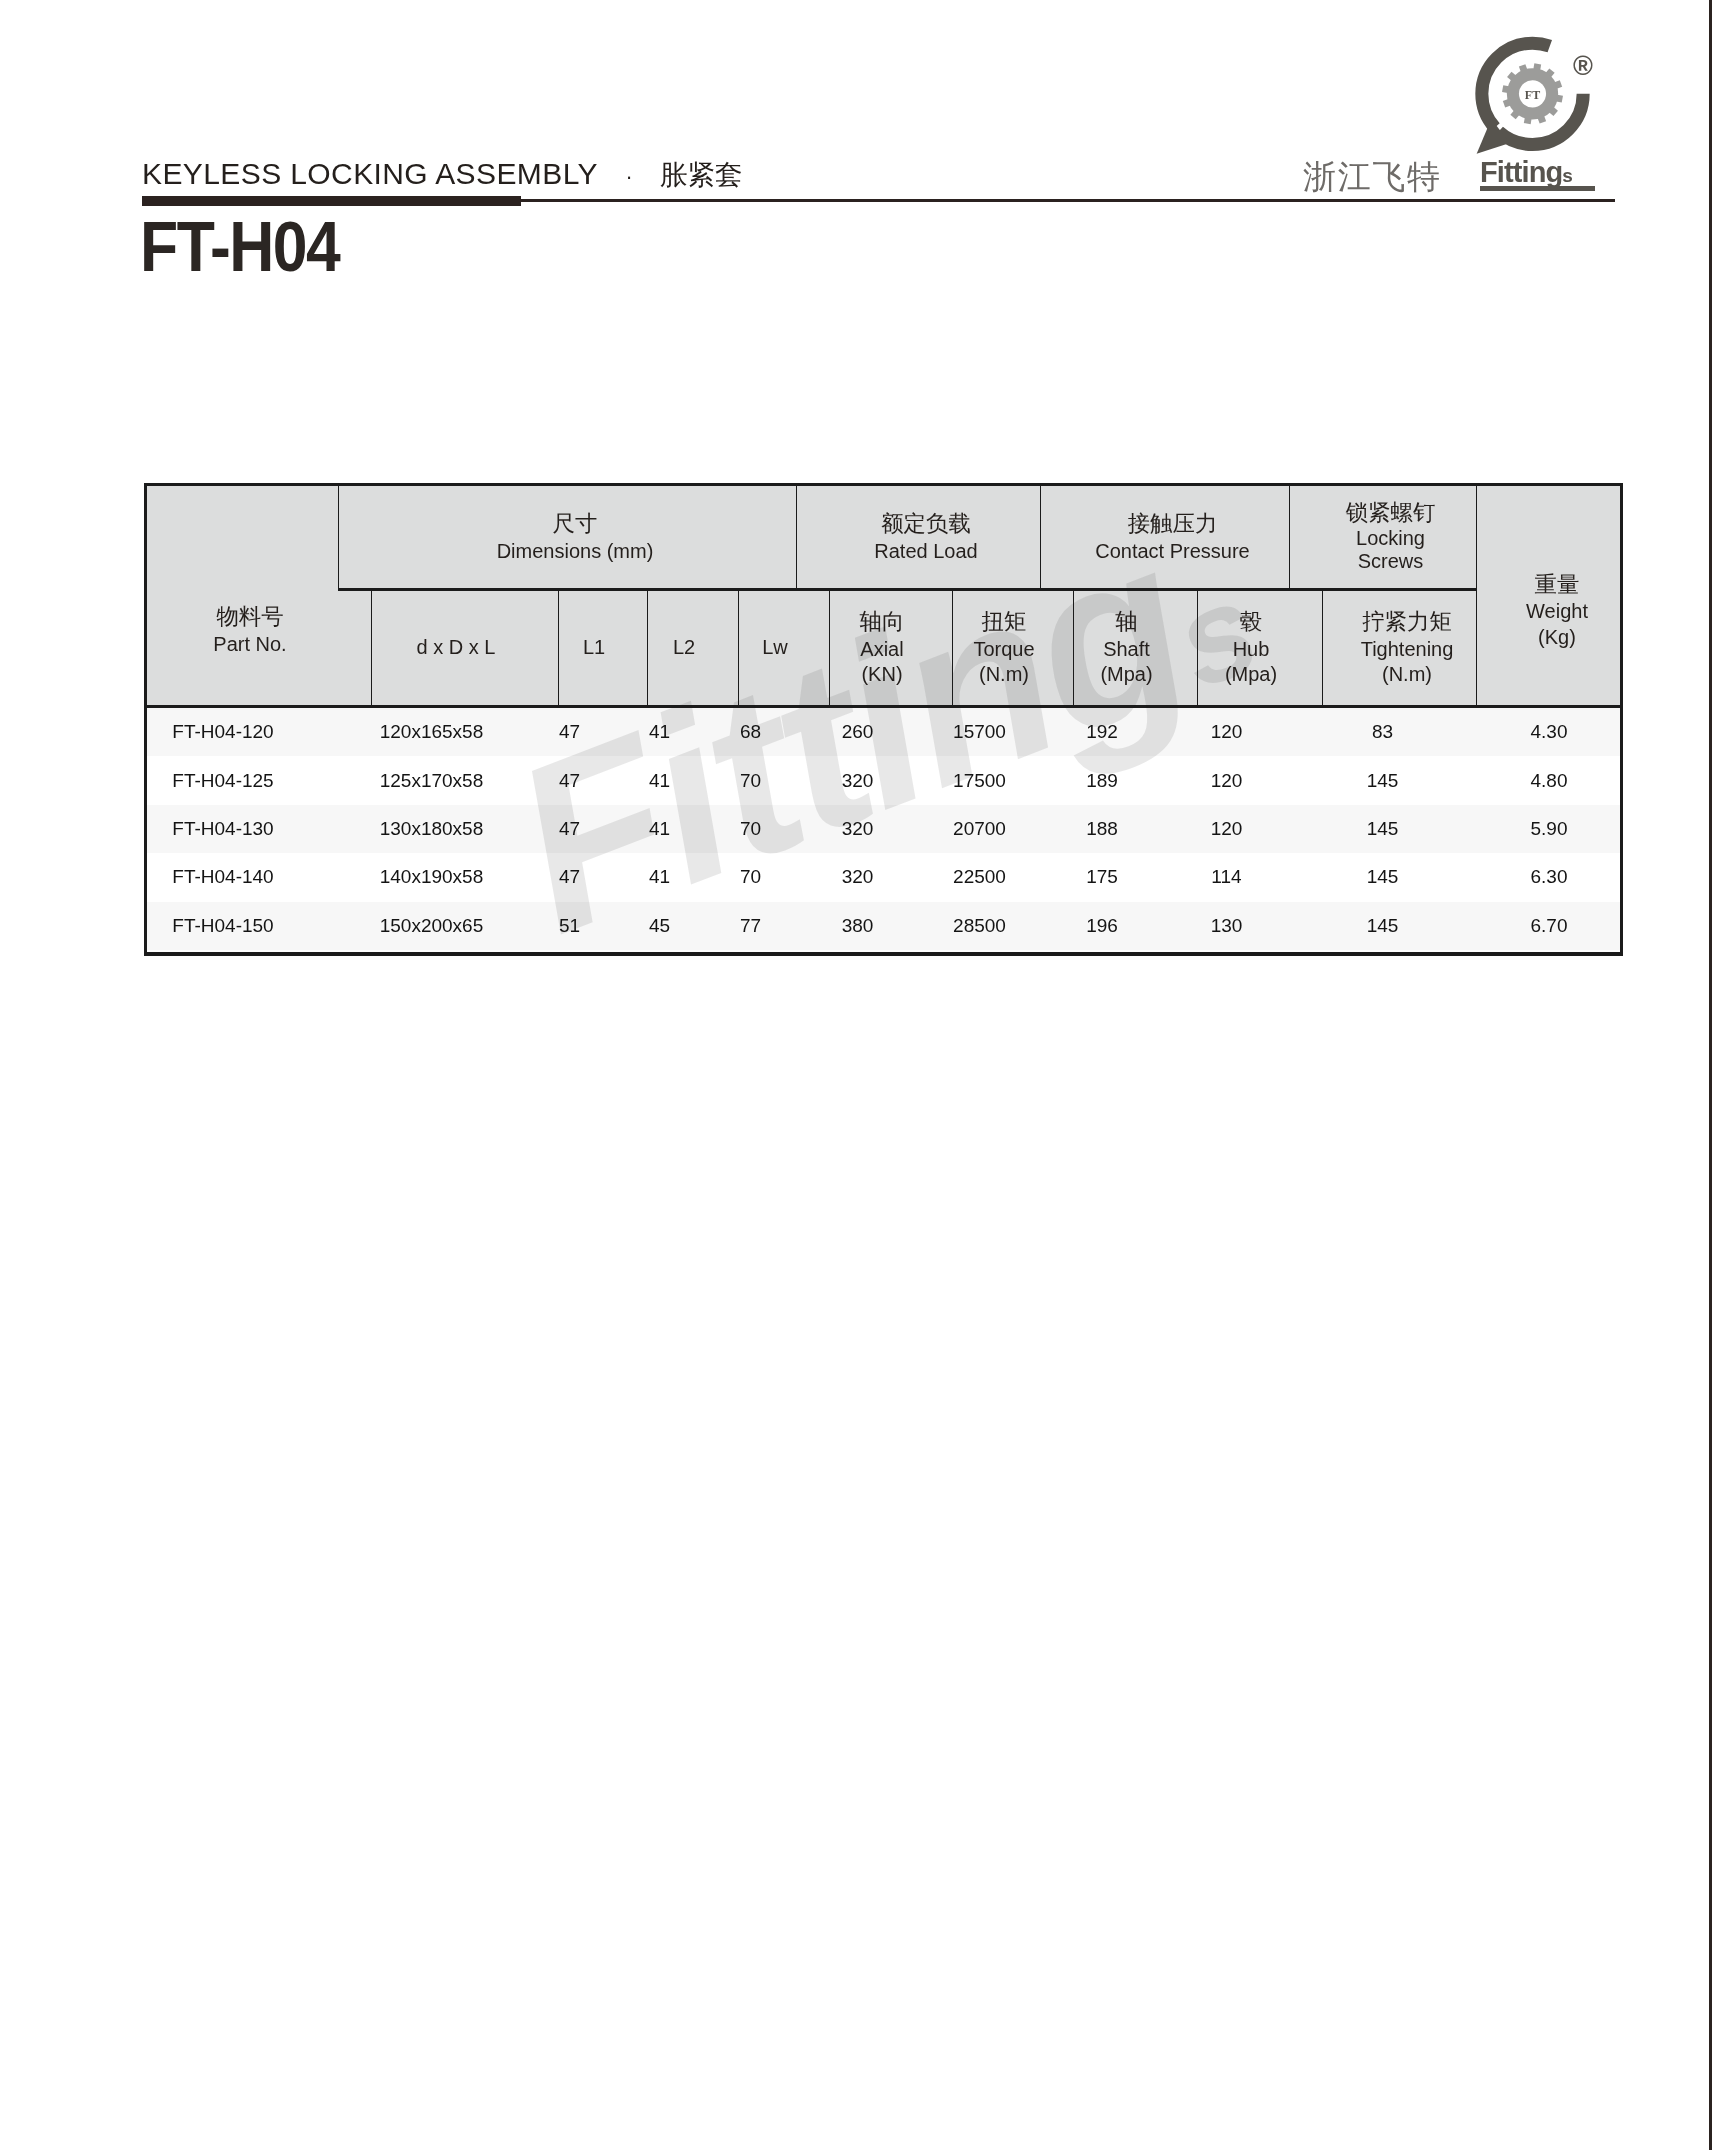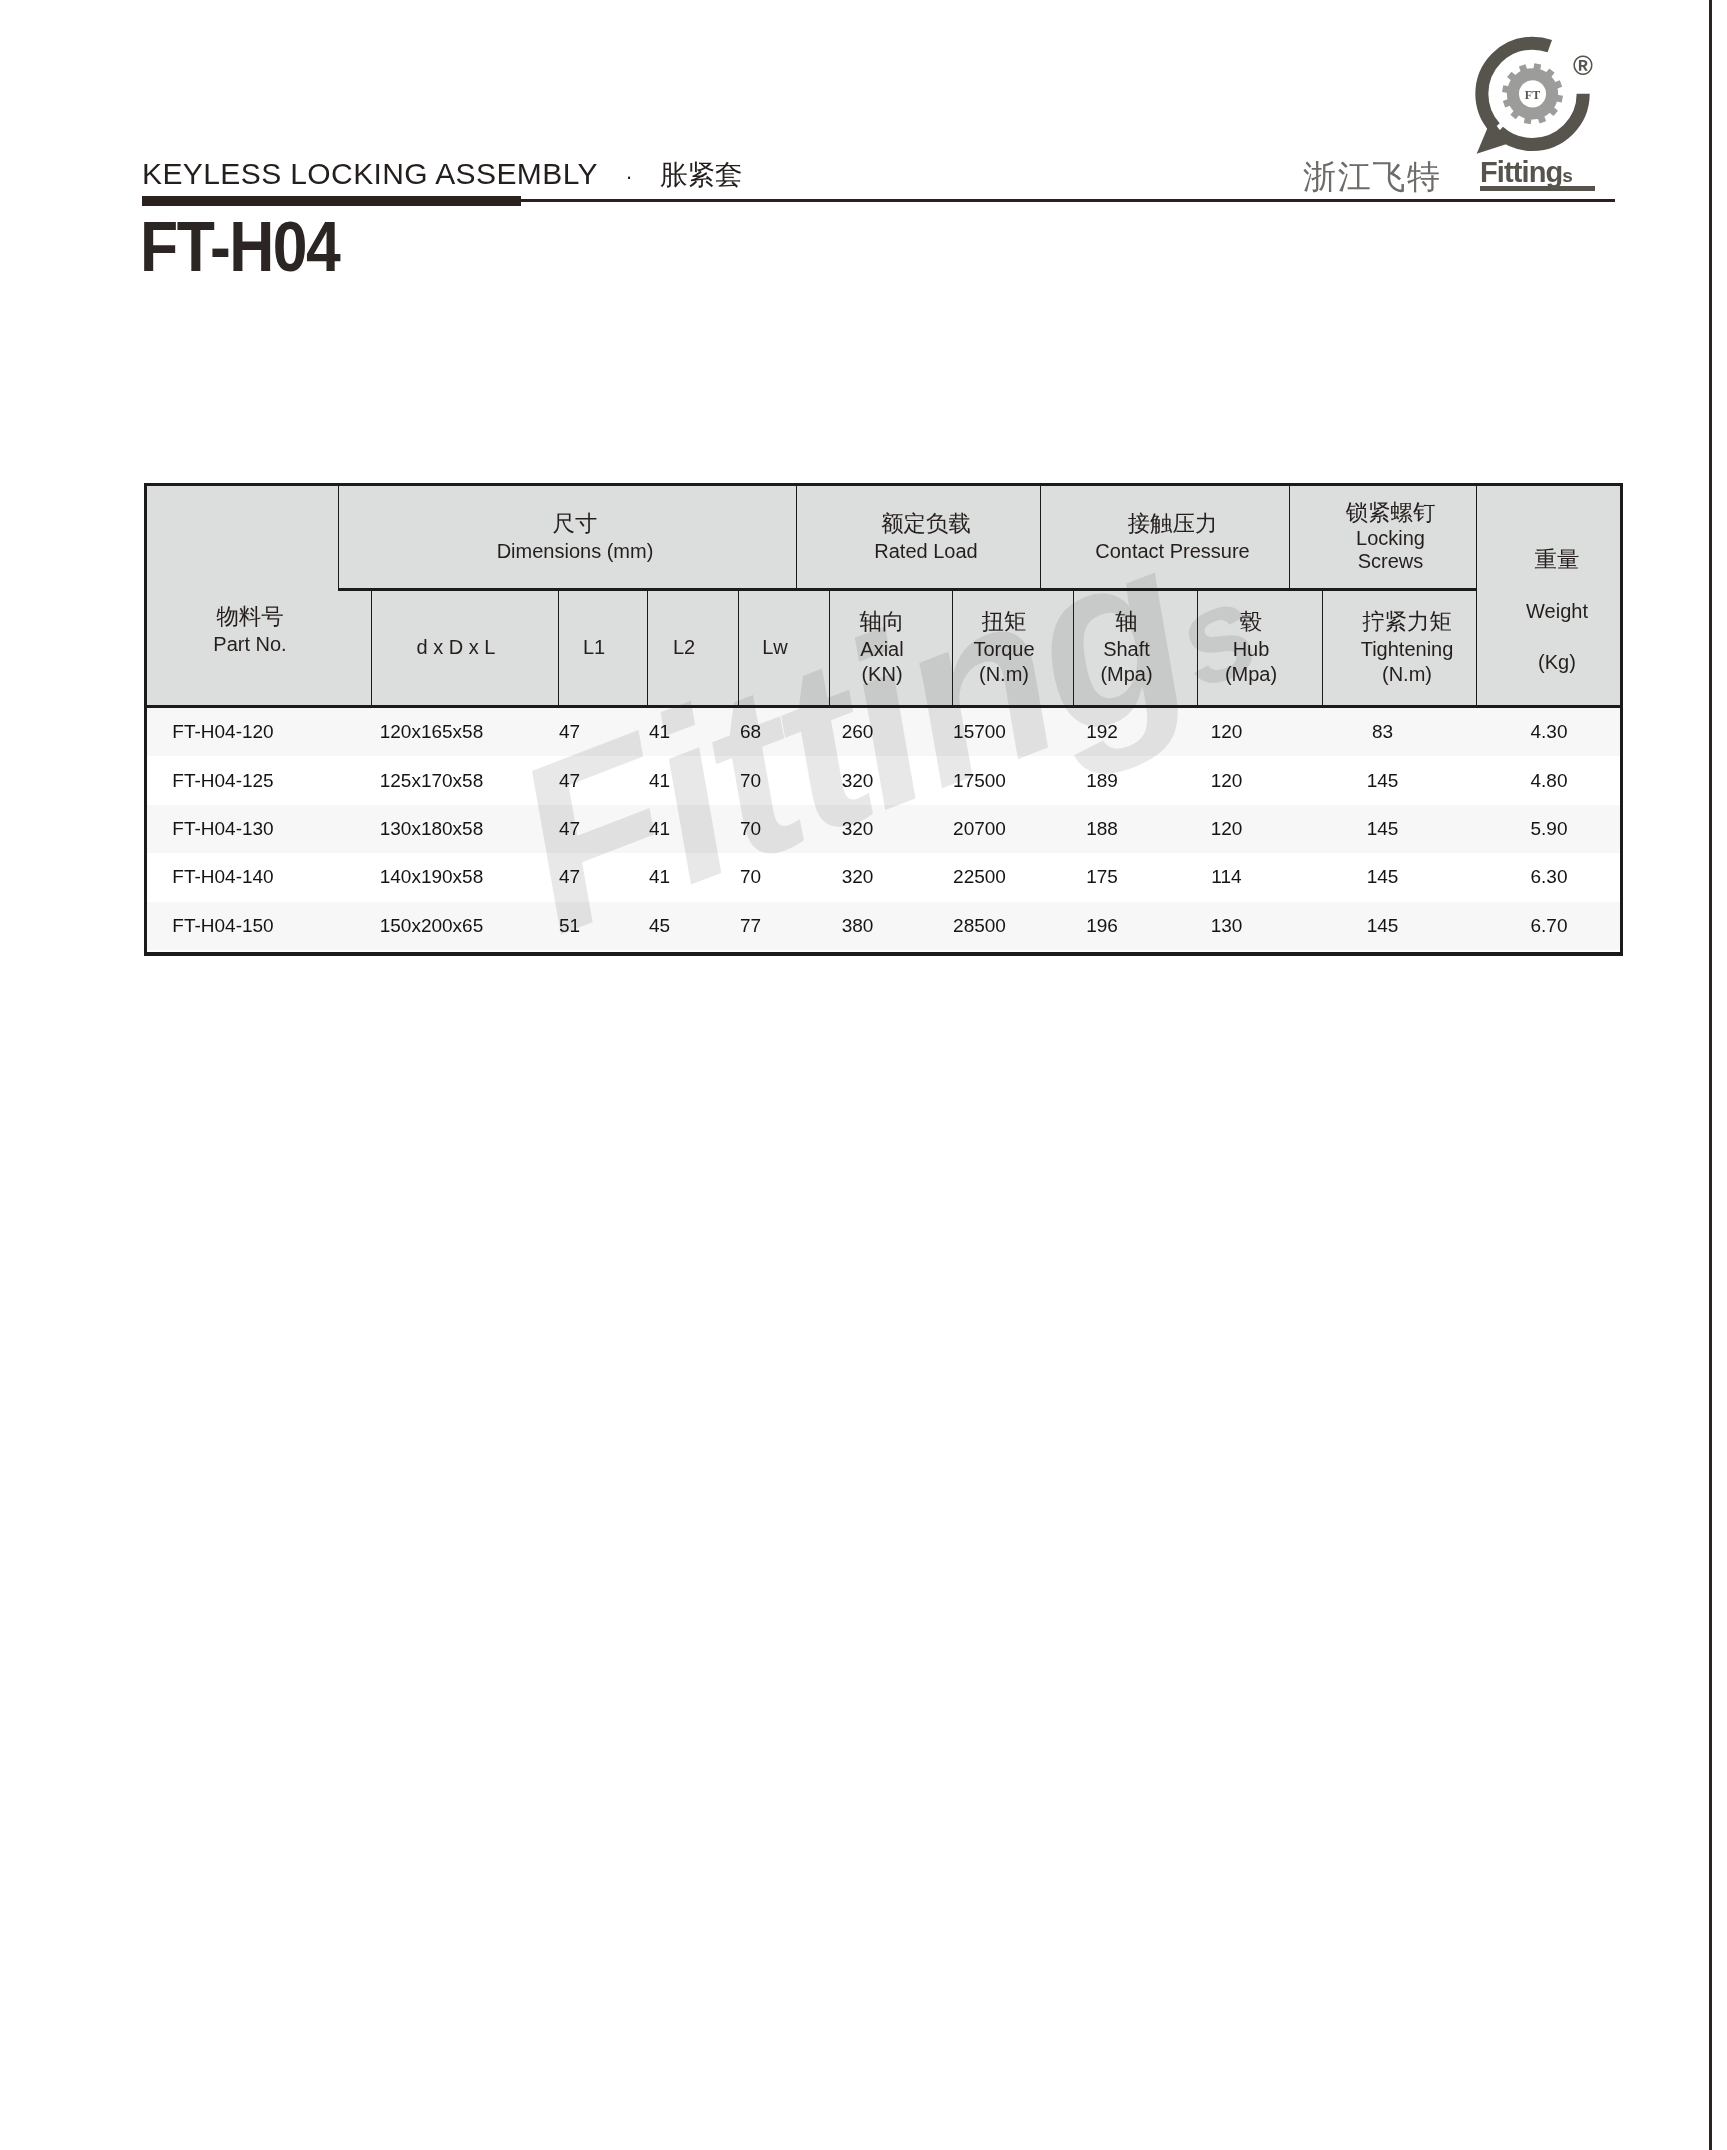--- a/index.html
+++ b/index.html
@@ -87,21 +87,21 @@
     padding-left:15px;
   }
   .hcell .zh  { font-size:22.4px; }
   .hcell .en  { font-size:20px; }
   .hcell .unit{ font-size:20px; }
   .c-partno { grid-column:1; grid-row:1 / 3; border-left:none; padding-top:69px; }
   .c-dims   { grid-column:2 / 6; grid-row:1; border-bottom:3.4px solid #1b1b1b; }
   .c-rated  { grid-column:6 / 8; grid-row:1; border-bottom:3.4px solid #1b1b1b; }
   .c-press  { grid-column:8 / 10; grid-row:1; border-bottom:3.4px solid #1b1b1b; }
   .c-lock   { grid-column:10; grid-row:1; border-bottom:3.4px solid #1b1b1b; line-height:1.18; }
-  .c-weight { grid-column:11; grid-row:1 / 3; padding-top:30px;gap:25px; }
+  .c-weight { grid-column:11; grid-row:1 / 3; padding-top:30px; }
   .sub { grid-row:2;margin-left:33px; }
 
   .rows { display:flex; flex-direction:column; height:242px;justify-content:center; }
   .drow {
     flex:1;
     display:grid;
     grid-template-columns:191px 187px 89px 91px 91px 123px 121px 124px 125px 187px 146px;
     align-items:center;
     font-size:19px; color:#141414;
   }

